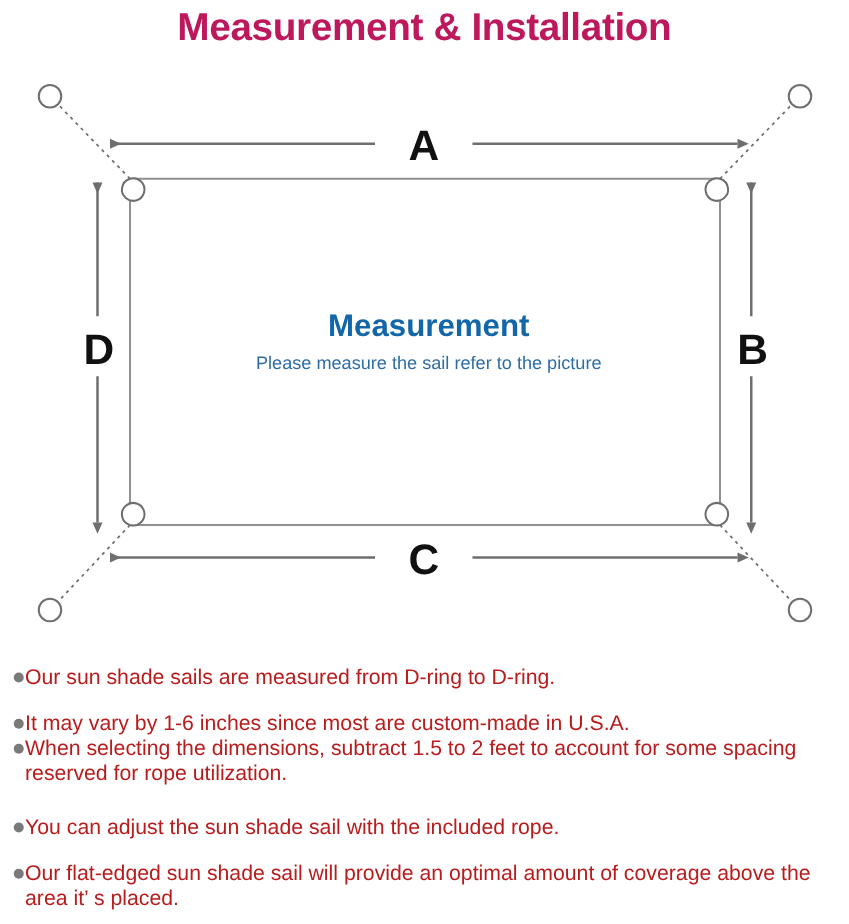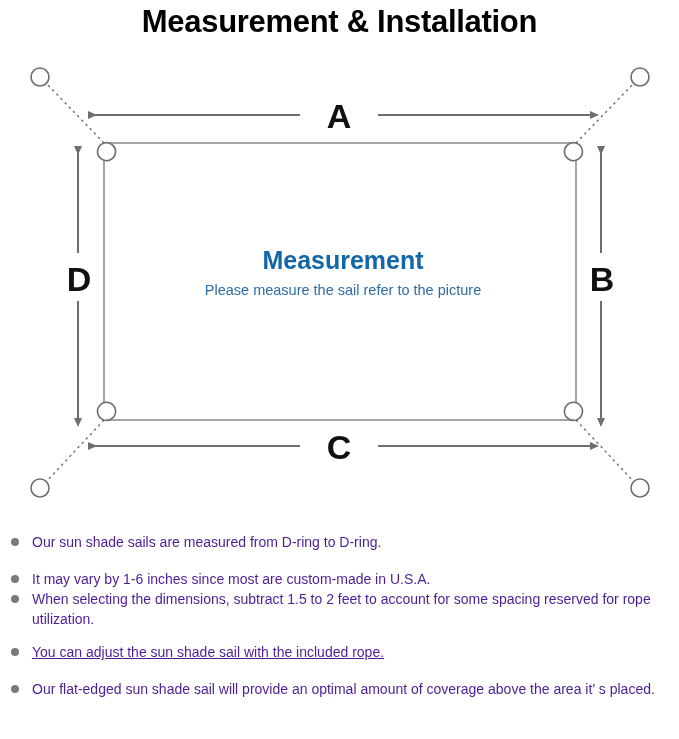--- a/index.html
+++ b/index.html
@@ -16,21 +16,21 @@
   }
 
   #page-title {
     position: absolute;
     left: 0;
     top: 0;
     width: 679px;
     text-align: center;
     font-size: 31px;
     font-weight: bold;
-    color: #000000;
+    color: #be185d;
     letter-spacing: -0.3px;
     line-height: 40px;
     padding-top: 2px;
     white-space: nowrap;
   }
 
   #diagram {
     position: absolute;
     left: 0;
     top: 48px;
@@ -41,24 +41,24 @@
   #notes {
     position: absolute;
     left: 0;
     top: 522px;
     width: 679px;
     height: 217px;
   }
 
   .note-row {
     position: relative;
-    padding-left: 32px;
+    padding-left: 20px;
     padding-right: 6px;
-    color: #4c1d95;
-    font-size: 14px;
+    color: #b91c1c;
+    font-size: 17px;
     line-height: 20px;
   }
 
   .note-bullet {
     position: absolute;
     left: 11px;
     top: 6px;
     width: 8px;
     height: 8px;
     border-radius: 50%;
@@ -66,21 +66,21 @@
   }
 
   .note-text {
     display: block;
   }
 
   
   .note-row.r0 { margin-top: 10px; }
   .note-row.r1 { margin-top: 17px; }
   .note-row.r2 { margin-top: 0; }
-  .note-row.r3 { margin-top: 13px; text-decoration: underline; }
+  .note-row.r3 { margin-top: 23px; }
   .note-row.r4 { margin-top: 17px; }
 
   svg text { font-family: "Liberation Sans", sans-serif; }
 </style>
 </head>
 <body>
 
 <div id="page-title">Measurement &amp; Installation</div>
 
 <div id="diagram">

